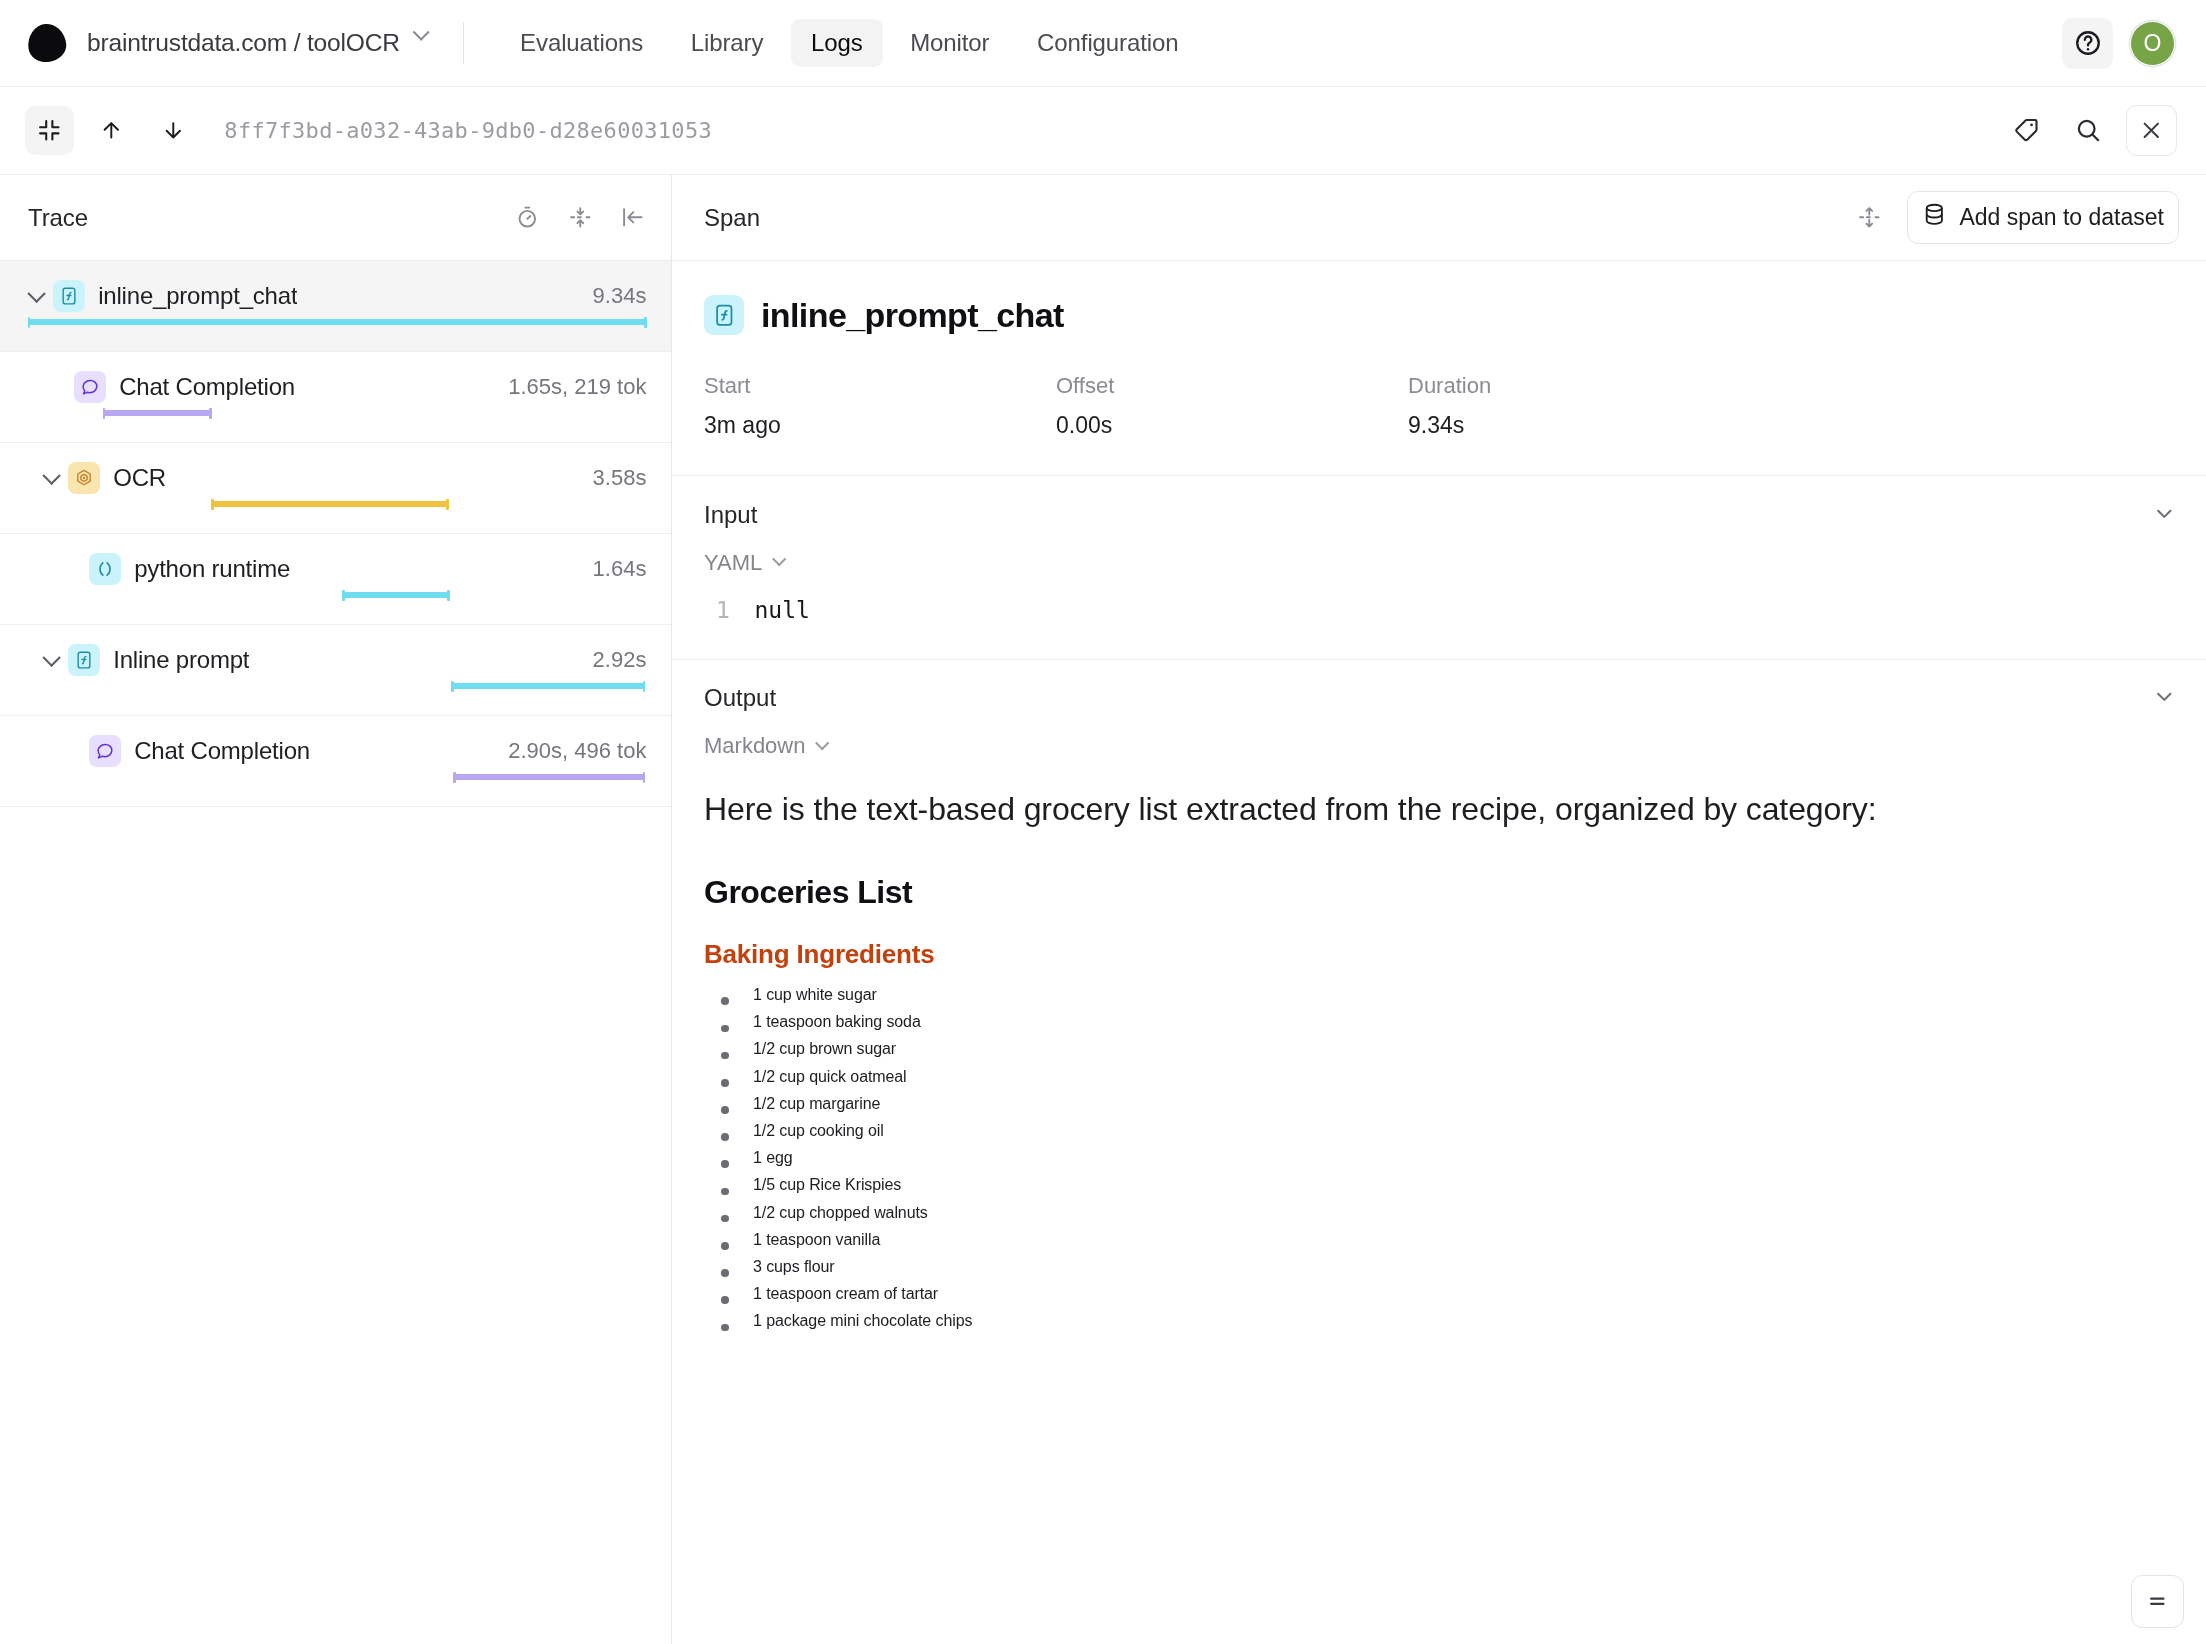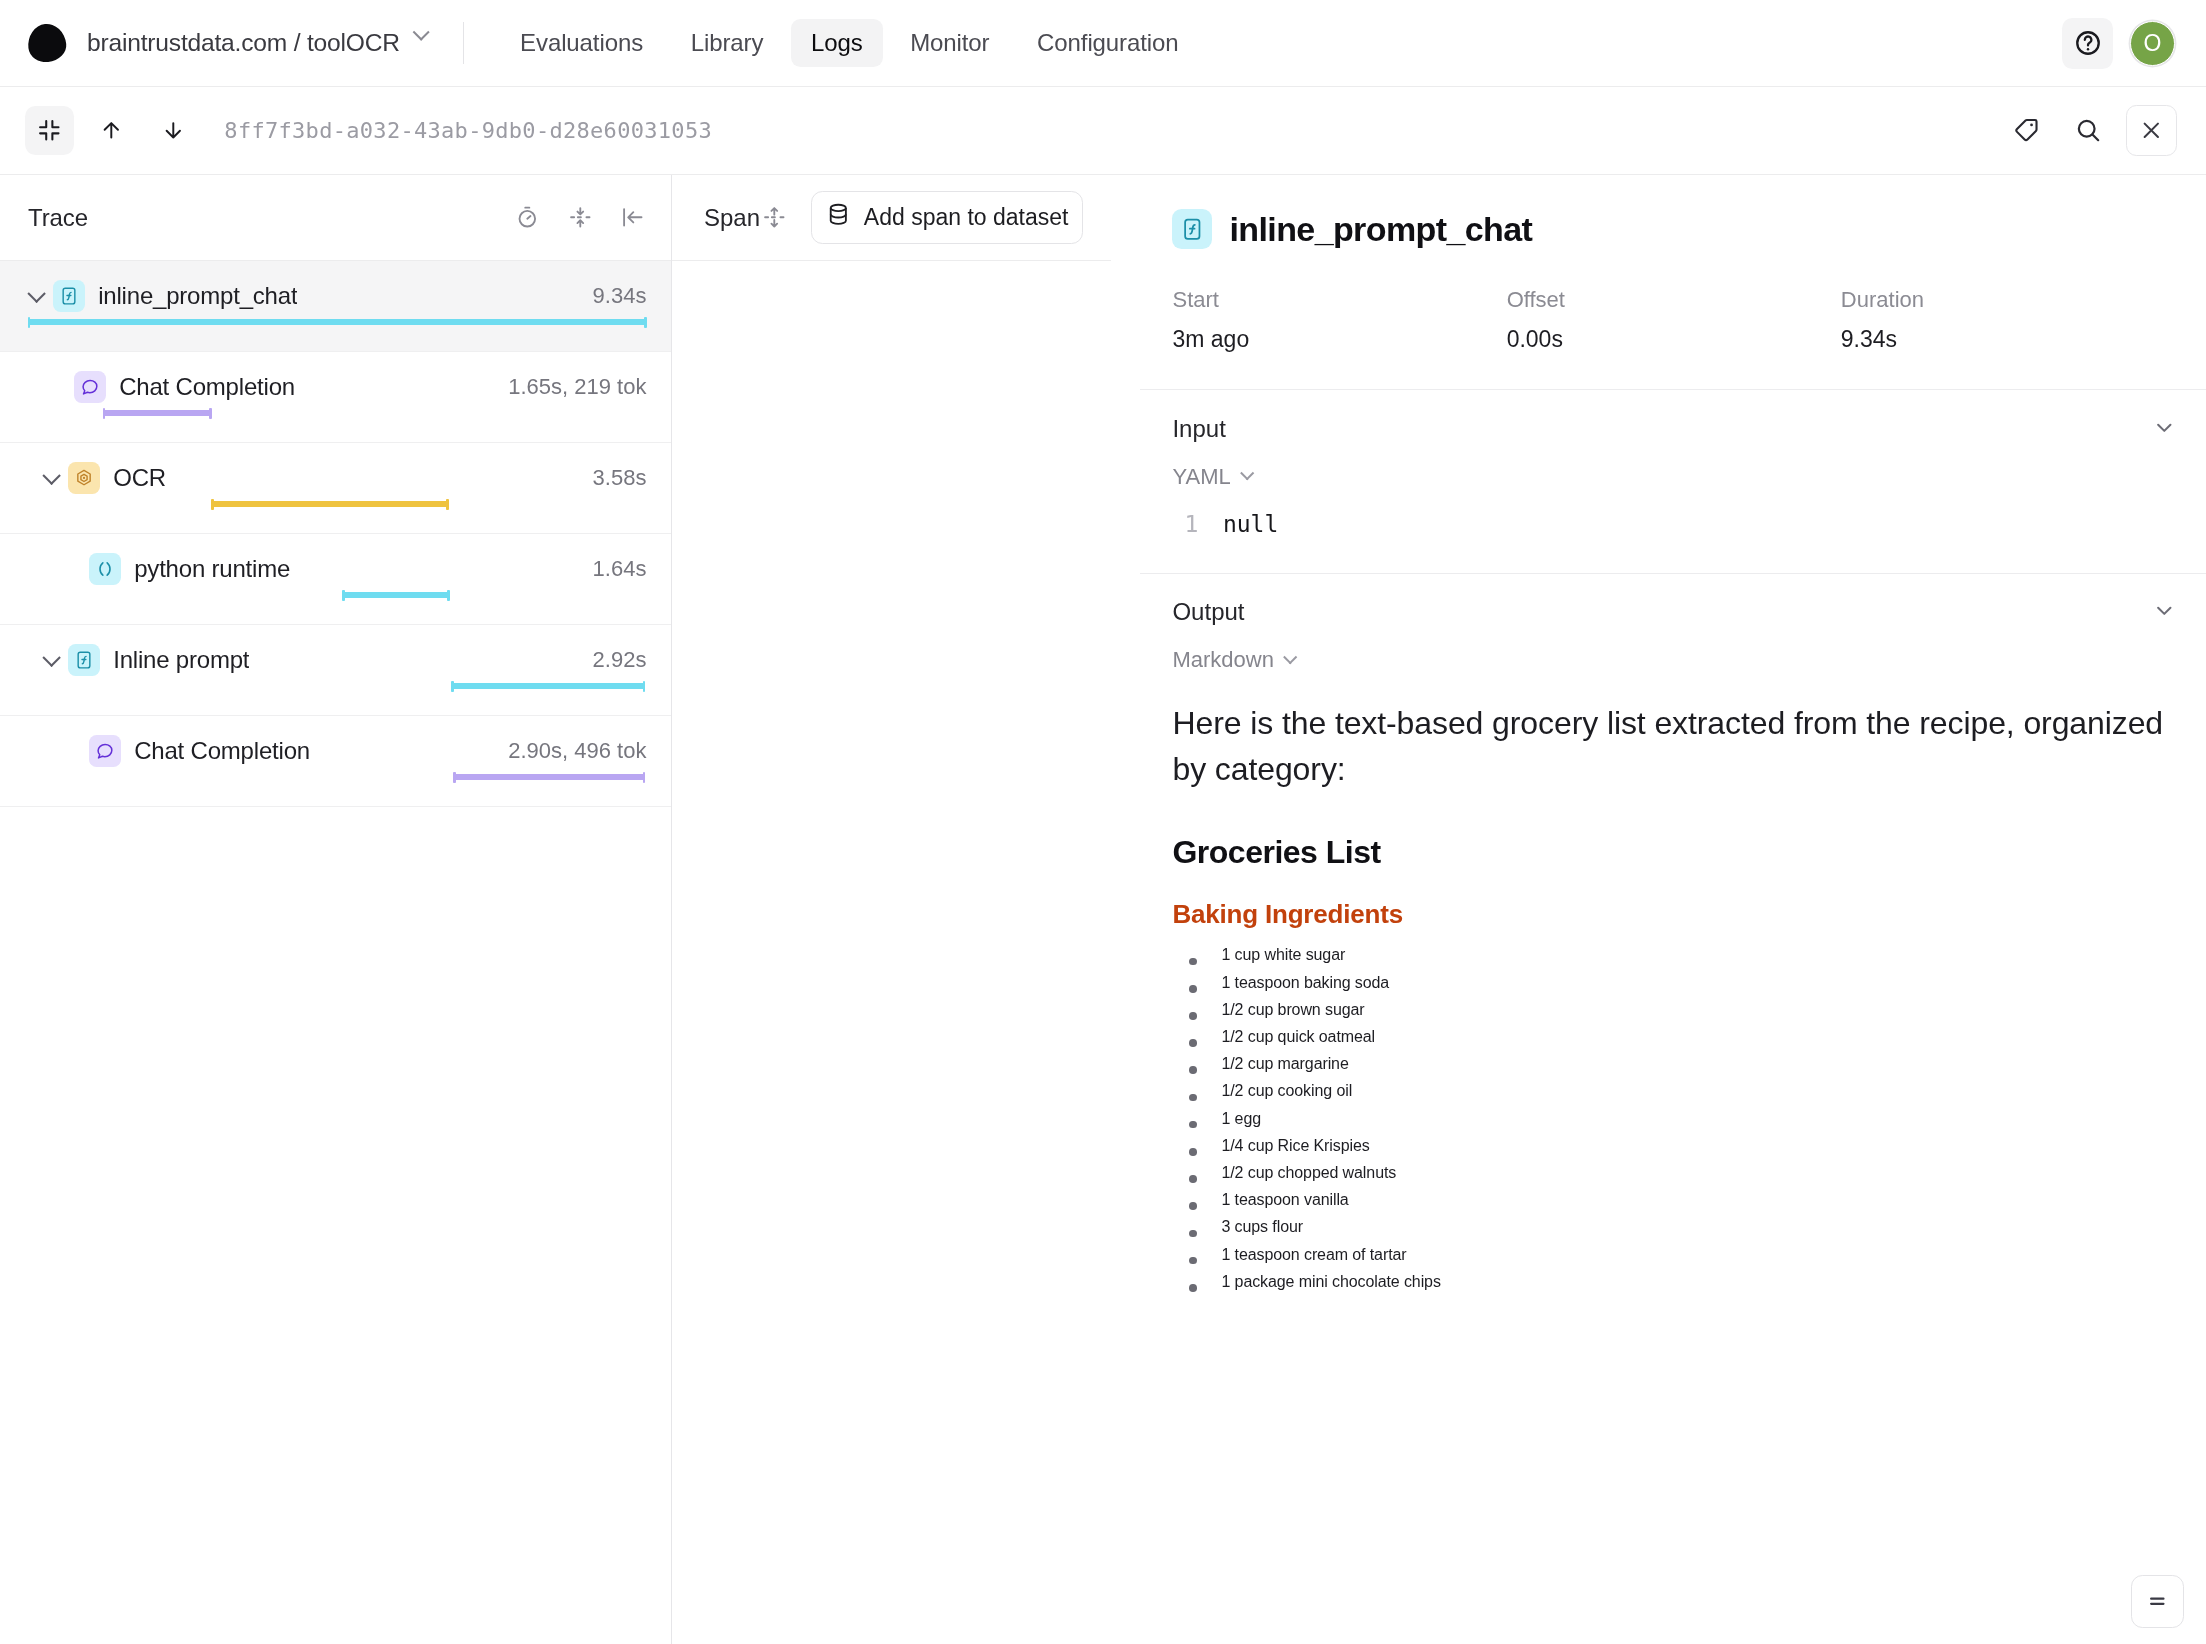--- a/index.html
+++ b/index.html
@@ -163,21 +163,21 @@
     content: ""; position: absolute; top: -2.8px; width: 2.8px; height: 11.4px;
     background: inherit; border-radius: 0.9px;
   }
   .bar::before { left: 0; }
   .bar::after { right: 0; }
   .bar-cyan { background: #6fdcf0; }
   .bar-violet { background: #b9a6f2; }
   .bar-amber { background: #efc33f; }
 
   
-  .span-panel { flex: 1; display: flex; flex-direction: row; overflow: hidden; position: relative; background: #fff; gap: 29px; }
+  .span-panel { flex: 1; display: flex; flex-direction: column; overflow: hidden; position: relative; background: #fff; }
   .span-head {
     height: 86px; display: flex; align-items: center;
     padding: 0 28px 0 32px;
     border-bottom: 0.9px solid #ececed;
   }
   .span-head-title { font-size: 24px; color: #26262b; }
   .span-head-right { margin-left: auto; display: flex; align-items: center; gap: 23px; }
   .btn-outline {
     display: flex; align-items: center; gap: 13.2px;
     height: 53px; padding: 0 14px;
@@ -559,21 +559,21 @@
         <div class="md-h2">Groceries List</div>
         <div class="md-h3">Baking Ingredients</div>
         <ul class="md-list">
           <li>1 cup white sugar</li>
           <li>1 teaspoon baking soda</li>
           <li>1/2 cup brown sugar</li>
           <li>1/2 cup quick oatmeal</li>
           <li>1/2 cup margarine</li>
           <li>1/2 cup cooking oil</li>
           <li>1 egg</li>
-          <li>1/4 cup Rice Krispies</li>
+          <li>1/5 cup Rice Krispies</li>
           <li>1/2 cup chopped walnuts</li>
           <li>1 teaspoon vanilla</li>
           <li>3 cups flour</li>
           <li>1 teaspoon cream of tartar</li>
           <li>1 package mini chocolate chips</li>
         </ul>
       </div>
     </div>
 
     <div class="fab-menu">

